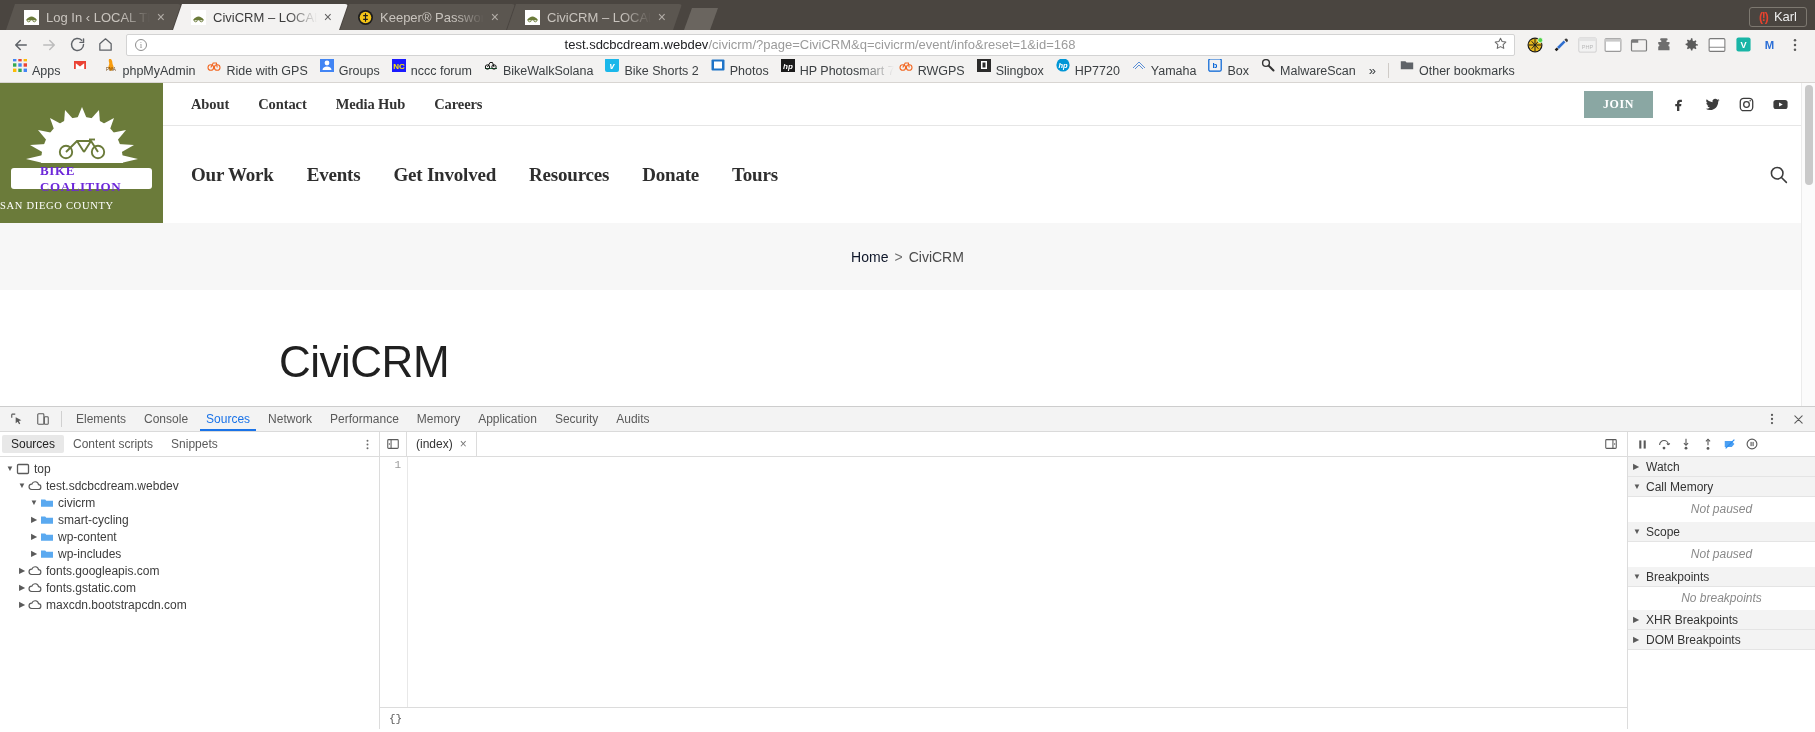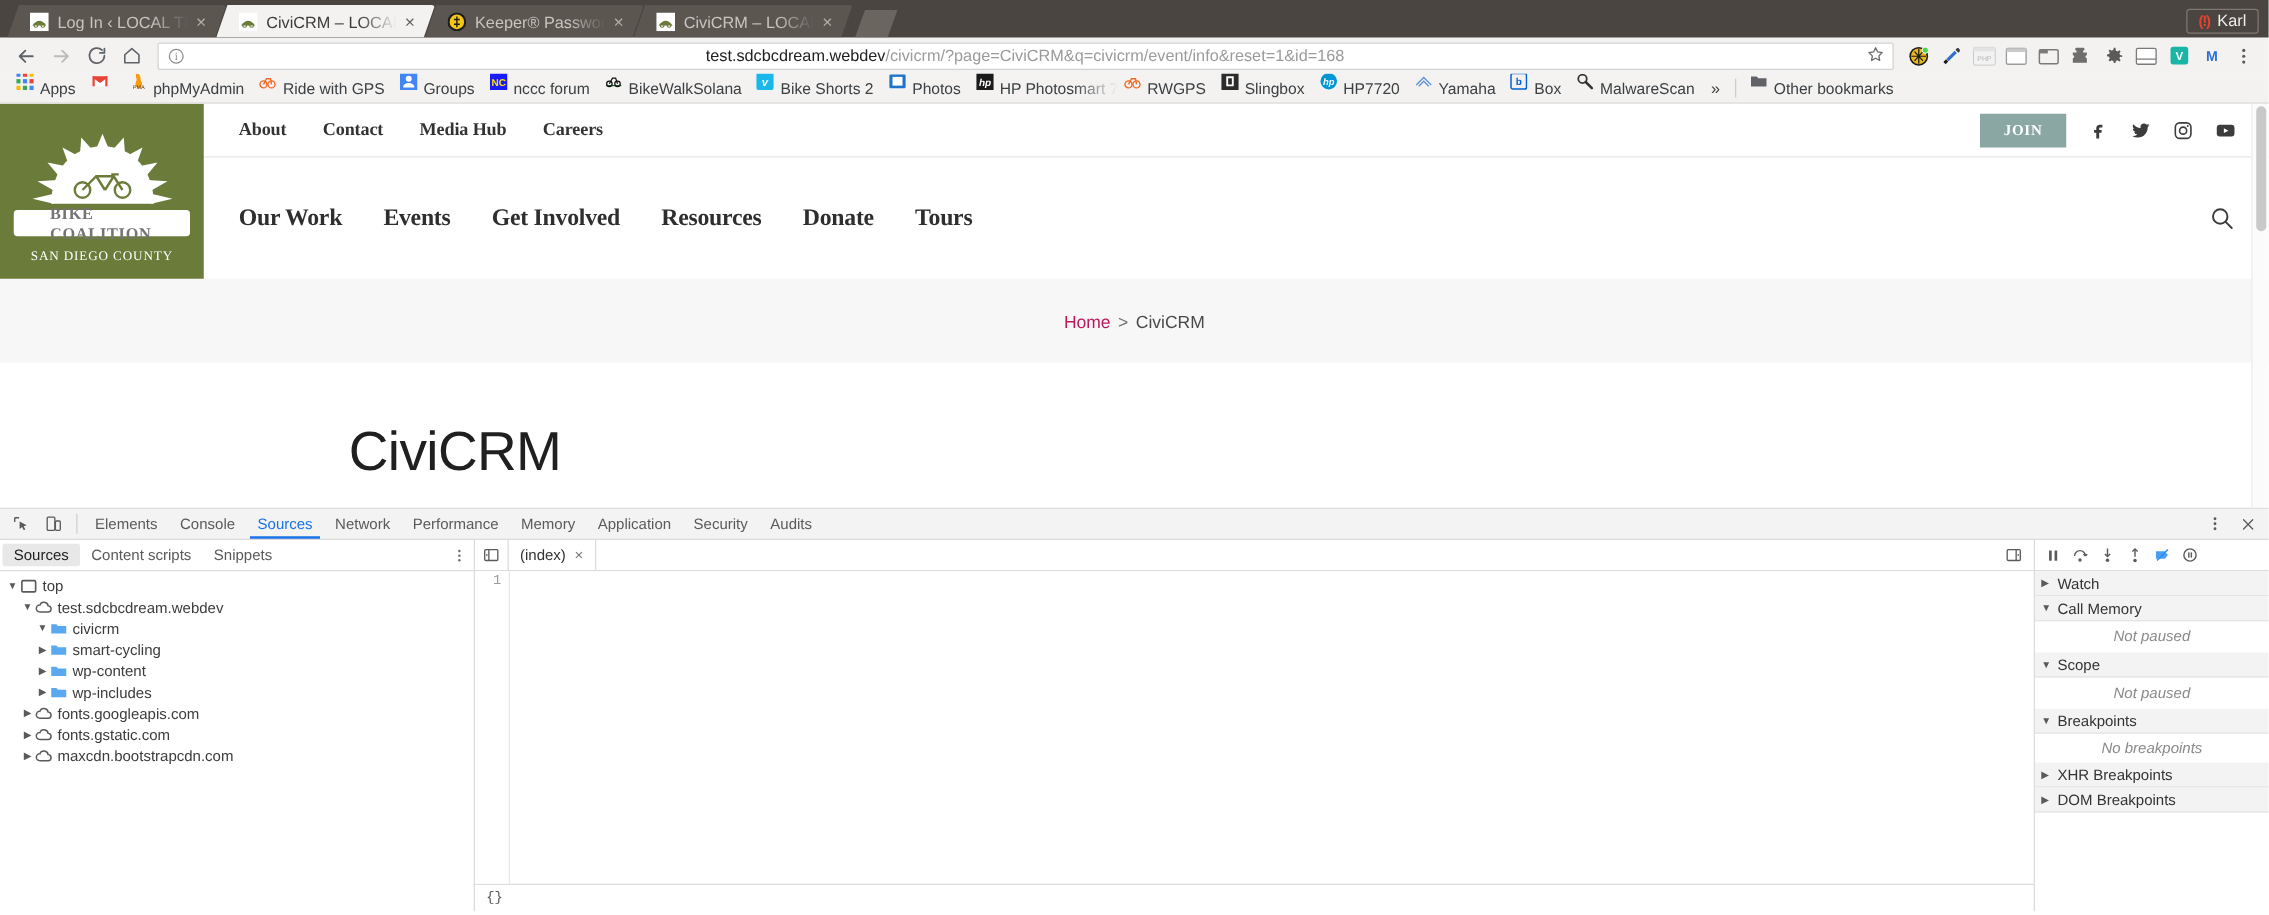--- a/index.html
+++ b/index.html
@@ -92,50 +92,50 @@
   .site-header { display:flex; height:140px; position:relative; }
   .logo-box {
     width:163px; height:140px; background:#6b7b3a; position:relative; flex:none;
     display:flex; flex-direction:column; align-items:center;
   }
   .logo-art { margin-top:22px; width:130px; height:66px; position:relative; }
   .logo-nameplate {
     position:absolute; left:11px; right:11px; bottom:34px; height:21px; background:#fff;
     border-radius:3px; display:flex; align-items:center; justify-content:center;
     font-family:"Liberation Serif", serif; font-weight:bold; font-size:13px;
-    color:#737373; letter-spacing:.6px;padding-left:29px;
+    color:#6d28d9; letter-spacing:.6px;padding-left:29px;
   }
   .logo-sub {
-    position:absolute; bottom:12px; left:0; right:0; text-align:center; color:#fff;
+    position:absolute; bottom:12px; left:0; right:0; text-align:left; color:#fff;
     font-family:"Liberation Serif", serif; font-size:10.5px; letter-spacing:.7px;
   }
 
   .header-right { flex:1; display:flex; flex-direction:column;font-family:Liberation Serif, serif; }
   .util-row {
     height:43px; display:flex; align-items:center; padding:0 26px 0 28px;
     border-bottom:1px solid #e6e6e6;
   }
   .util-link { font-size:14.5px; font-weight:bold; color:#333; margin-right:29px; letter-spacing:-.1px;}
   .util-right { margin-left:auto; display:flex; align-items:center; gap:17px; }
   .join-btn {
     background:#8aa7a3; color:#fff; font-size:12px; font-weight:bold;
     padding:6px 19px; letter-spacing:.6px;
   }
   .soc { width:17px; height:17px; color:#3c3c3c; display:block; }
 
-  .main-row { flex:1; display:flex; align-items:center; padding:0 26px 0 28px; }
+  .main-row { flex:1; display:flex; align-items:center; padding:0 26px 0 28px;text-align:center; }
   .mainnav { display:flex; align-items:center; gap:33px; }
   .mainnav a { font-size:19px; font-weight:bold; color:#2e2e2e; letter-spacing:-.2px; }
   .search-ico { margin-left:auto; width:22px; height:22px; color:#3c3c3c; }
 
   .breadcrumb-band {
     height:67px; background:#f7f7f7; display:flex; align-items:center;
     justify-content:center; font-size:14px; color:#6f6f6f;
   }
-  .breadcrumb-band a { color:#be185d; }
+  .breadcrumb-band a { color:#0f172a; }
   .breadcrumb-band .sep { margin:0 6px; }
   .breadcrumb-band .cur { color:#4a4a4a; }
 
   .article { padding:47px 0 0 279px; }
   .article h1 { font-size:44px; font-weight:normal; color:#202020; letter-spacing:-.5px; }
 
   .page-scroll {
     position:absolute; right:0; top:0; width:14px; height:100%; background:#fbfbfb;
     border-left:1px solid #ebebeb;
   }

